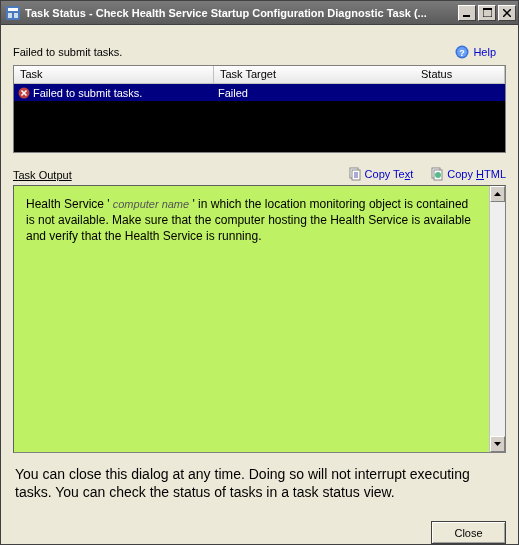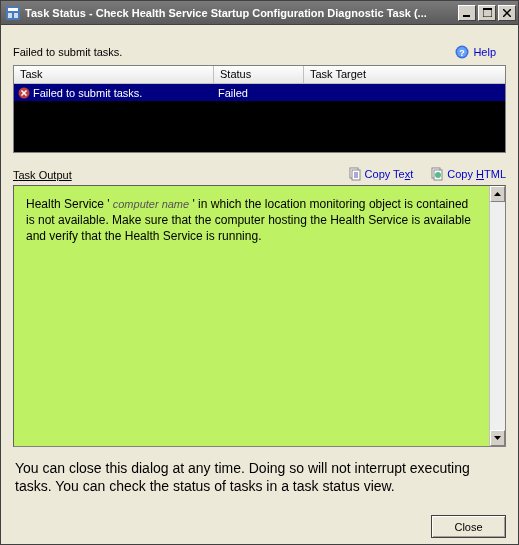--- a/index.html
+++ b/index.html
@@ -58,21 +58,21 @@
     display: flex;
     align-items: center;
     justify-content: center;
     font-size: 9px;
     font-weight: bold;
     color: #000;
     cursor: pointer;
   }
   .content {
     flex: 1;
-    padding: 10px 12px 6px 12px;
+    padding: 10px 12px 0 12px;
     display: flex;
     flex-direction: column;
     background: #ece9d8;
   }
   .top-row {
     display: flex;
     justify-content: space-between;
     align-items: center;
     margin-bottom: 6px;
     margin-top: 10px;
@@ -283,22 +283,22 @@
               <text x="7" y="10.5" text-anchor="middle" font-size="9" font-weight="bold" fill="#fff">?</text>
             </svg>
         </span>
         <span>Help</span>
       </span>
     </div>
 
     <div class="table-container">
       <div class="table-header">
         <div class="th col-task">Task</div>
+        <div class="th col-target">Task Target</div>
         <div class="th col-status">Status</div>
-        <div class="th col-target">Task Target</div>
       </div>
       <div class="table-row">
         <div class="td col-task">
           <span class="row-icon">
             <svg viewBox="0 0 12 12">
                 <circle cx="6" cy="6" r="5.5" fill="#c04040"></circle>
                 <line x1="3.5" y1="3.5" x2="8.5" y2="8.5" stroke="#fff" stroke-width="1.5"></line>
                 <line x1="8.5" y1="3.5" x2="3.5" y2="8.5" stroke="#fff" stroke-width="1.5"></line>
               </svg>
           </span>

